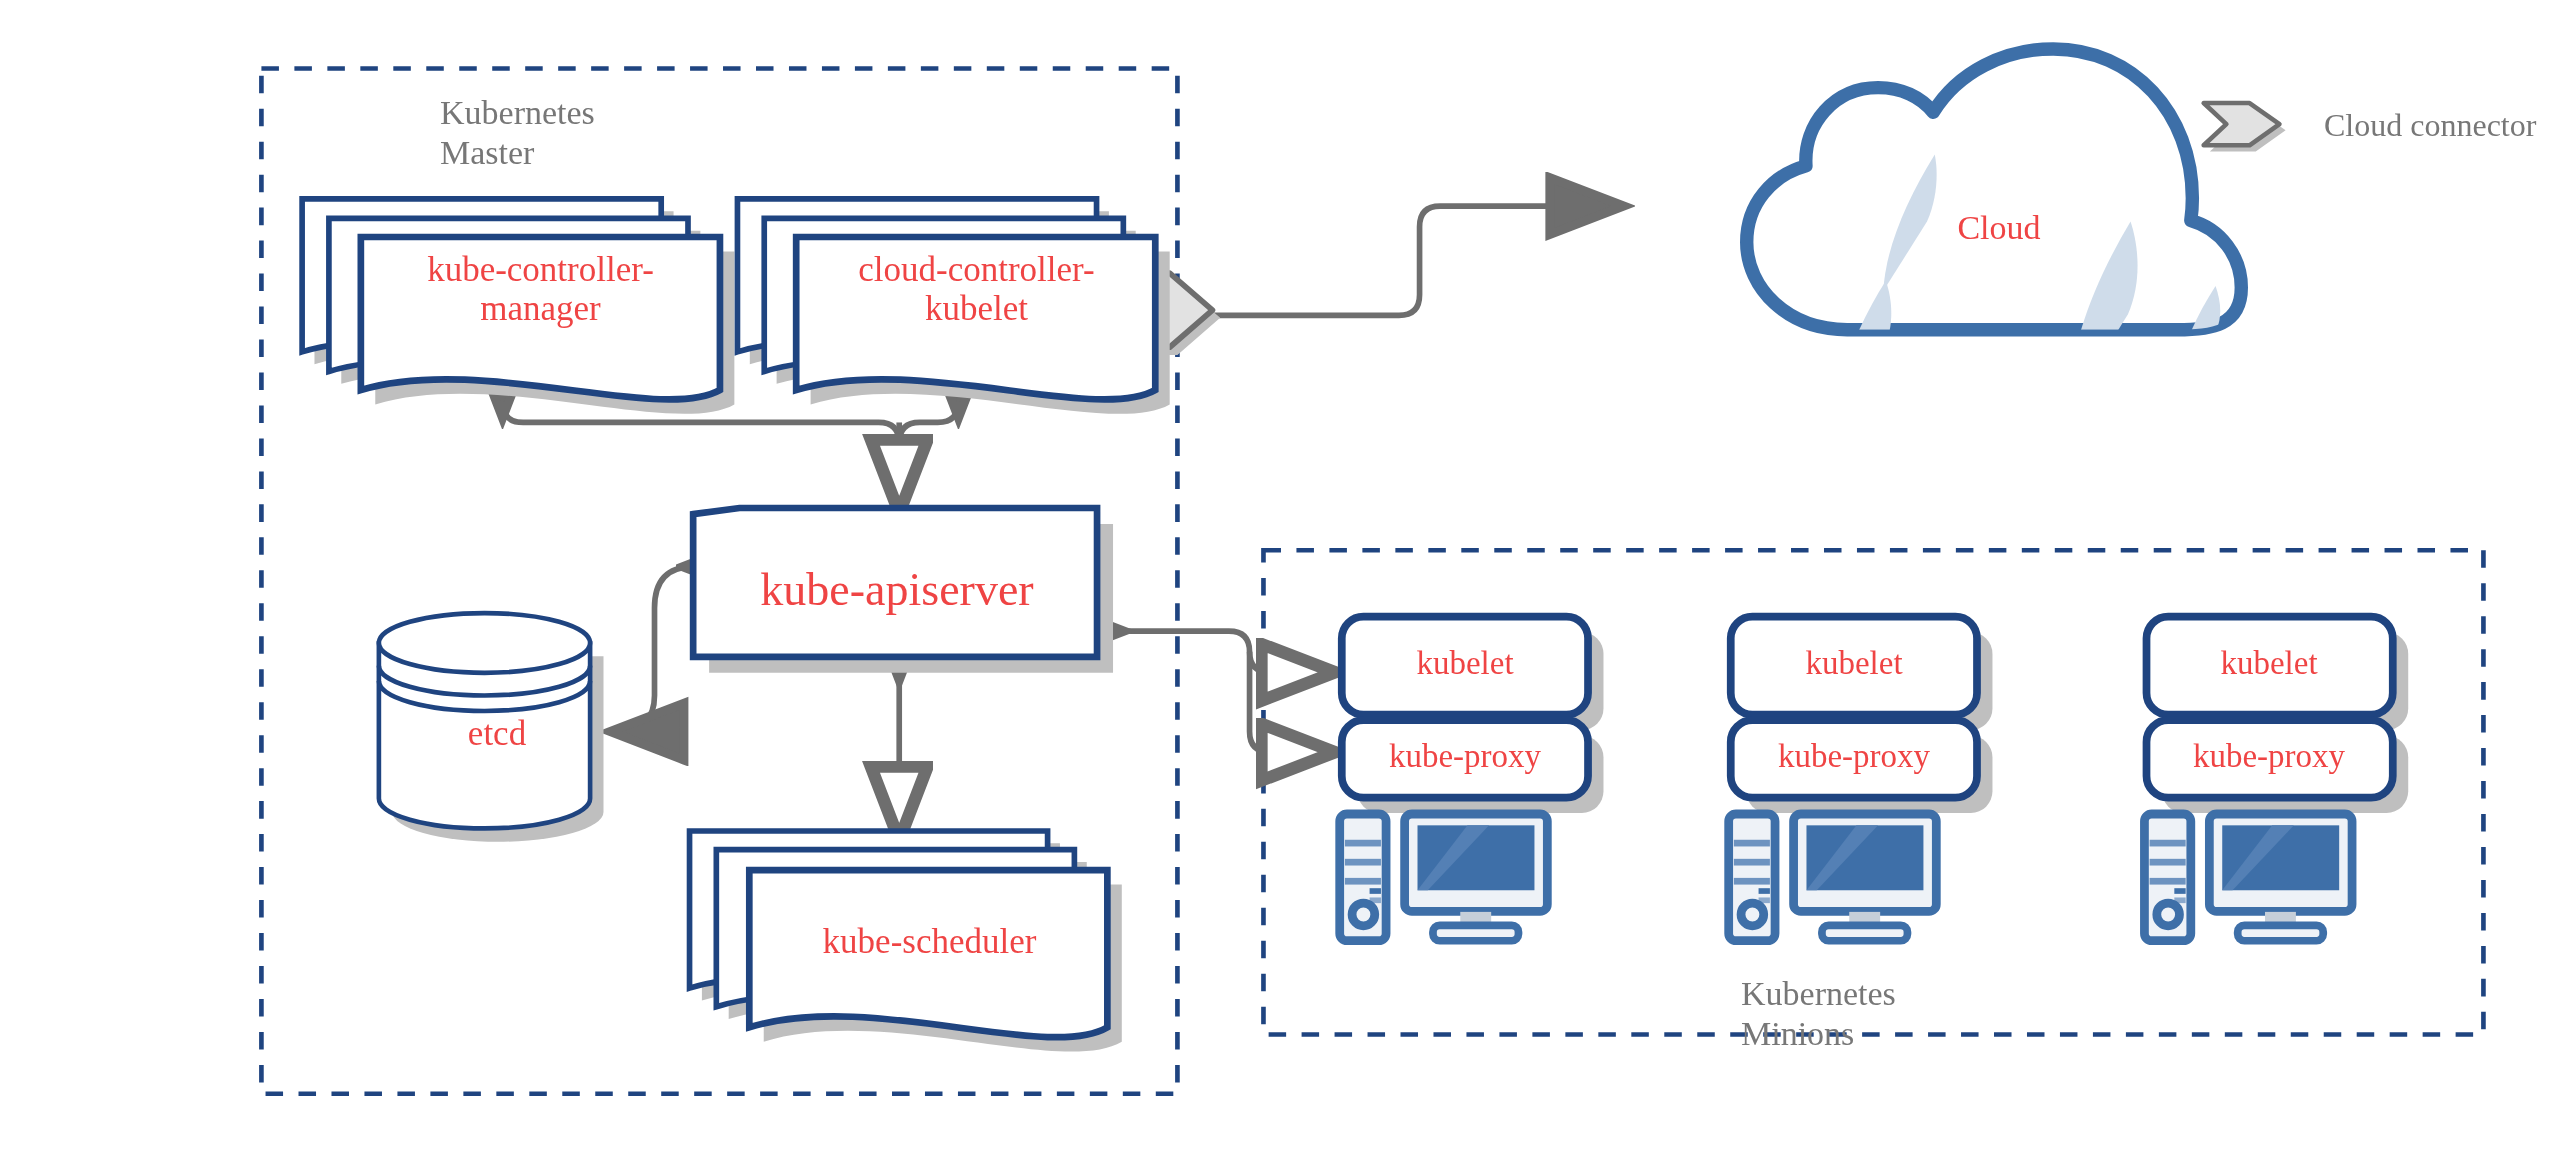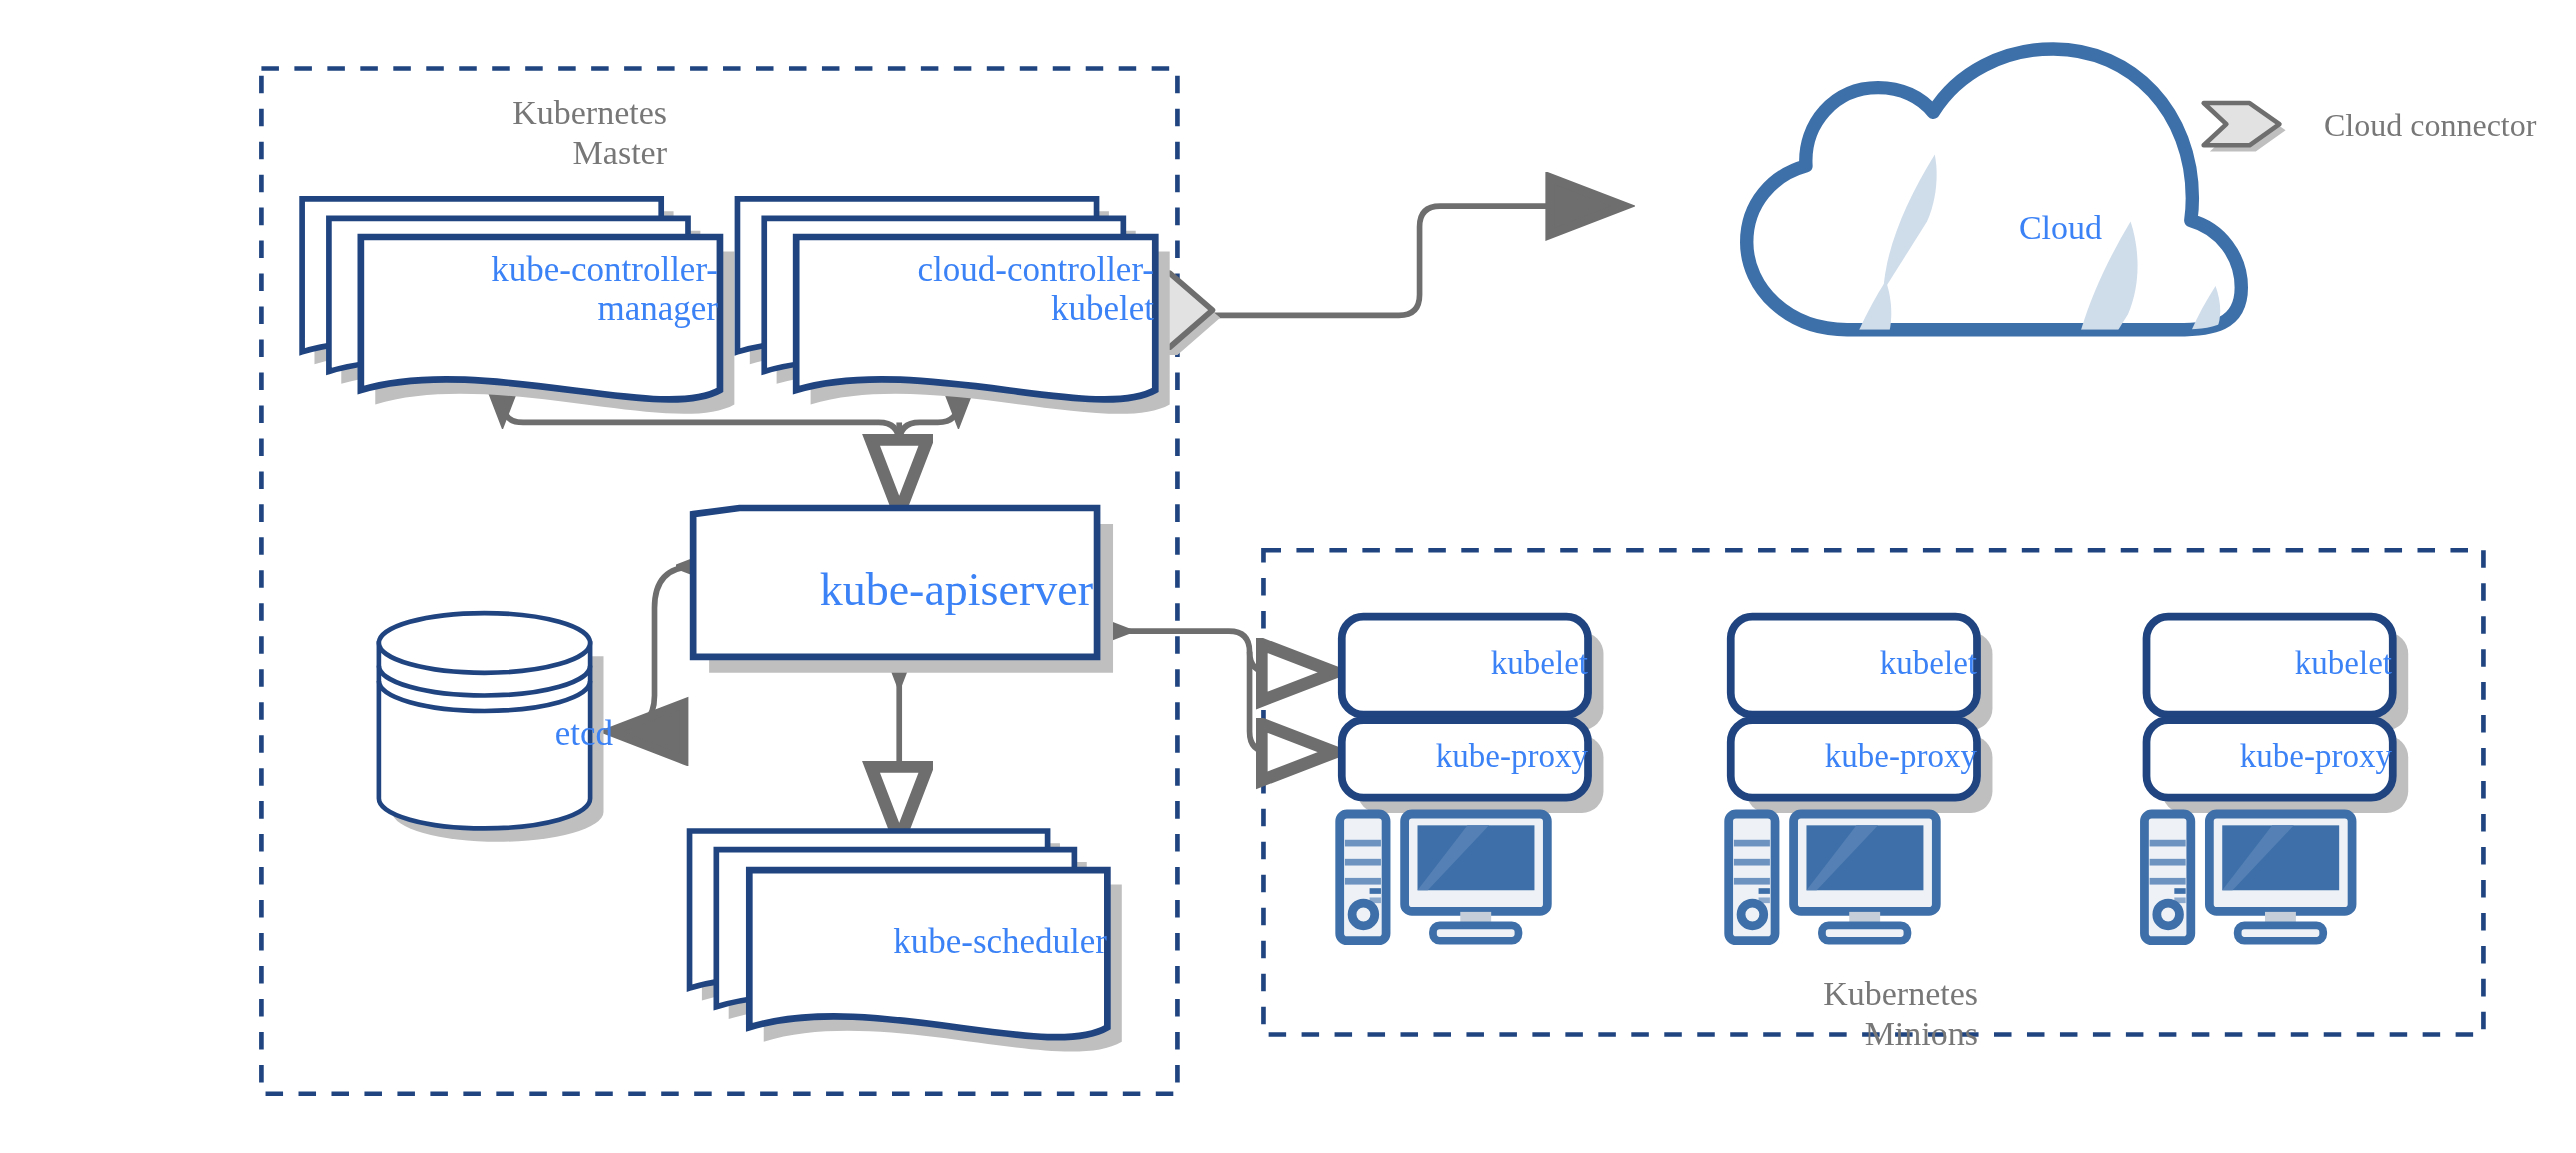--- a/index.html
+++ b/index.html
@@ -1,22 +1,22 @@
 <!DOCTYPE html>
 <html style="font-size:8.2px"><head>
 <meta charset="utf-8">
 <style>
   html,body{margin:0;padding:0;background:#ffffff;}
   body{width:2665px;height:1153px;overflow:hidden;
        font-family:"Liberation Serif","DejaVu Serif",serif;}
   #stage{position:relative;width:2665px;height:1153px;background:#fff;}
   svg.layer{position:absolute;left:0;top:0;width:2665px;height:1153px;}
-  .lbl{position:absolute;color:#3b82f6;text-align:right;line-height:1.12;
+  .lbl{position:absolute;color:#ef4444;text-align:center;line-height:1.12;
        font-family:"Liberation Serif","DejaVu Serif",serif;white-space:pre-line;}
-  .glbl{position:absolute;color:#777777;text-align:right;line-height:1.18;
+  .glbl{position:absolute;color:#777777;text-align:left;line-height:1.18;
         font-family:"Liberation Serif","DejaVu Serif",serif;white-space:pre-line;}
 </style>
 </head>
 <body>
 
 <div id="stage">
 
 <svg class="layer" viewBox="0 0 5172 2238">
   <defs>
     <marker id="ahO" markerWidth="16" markerHeight="16" refX="13" refY="6" orient="auto" markerUnits="strokeWidth">

